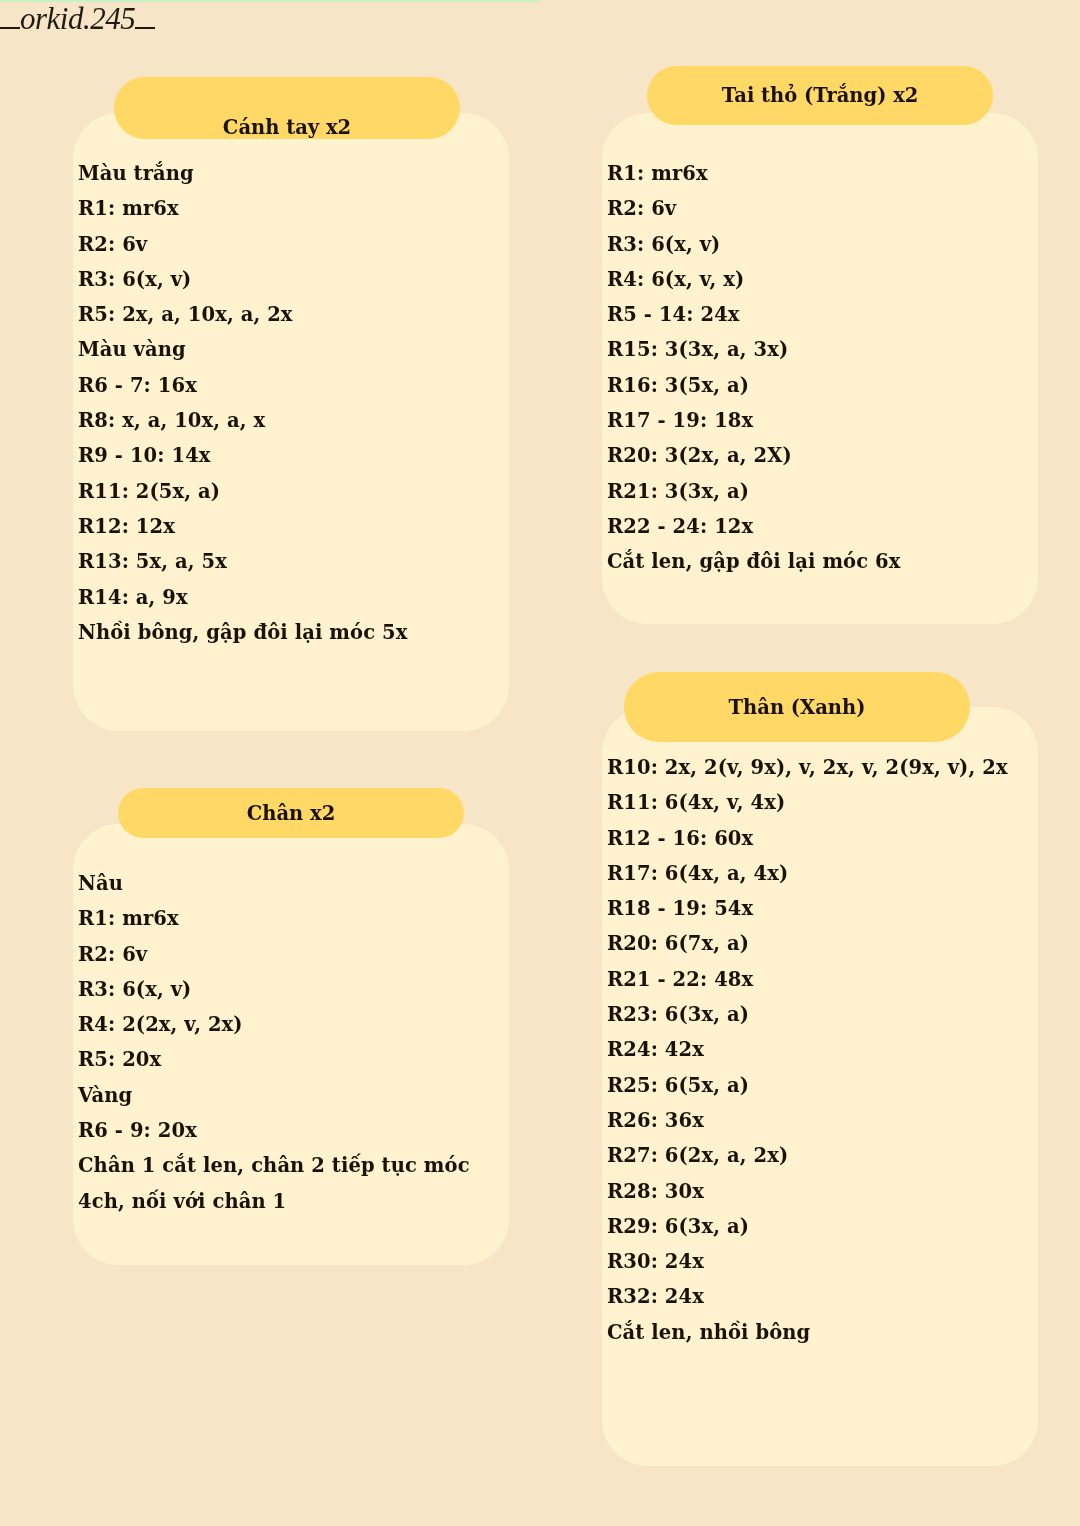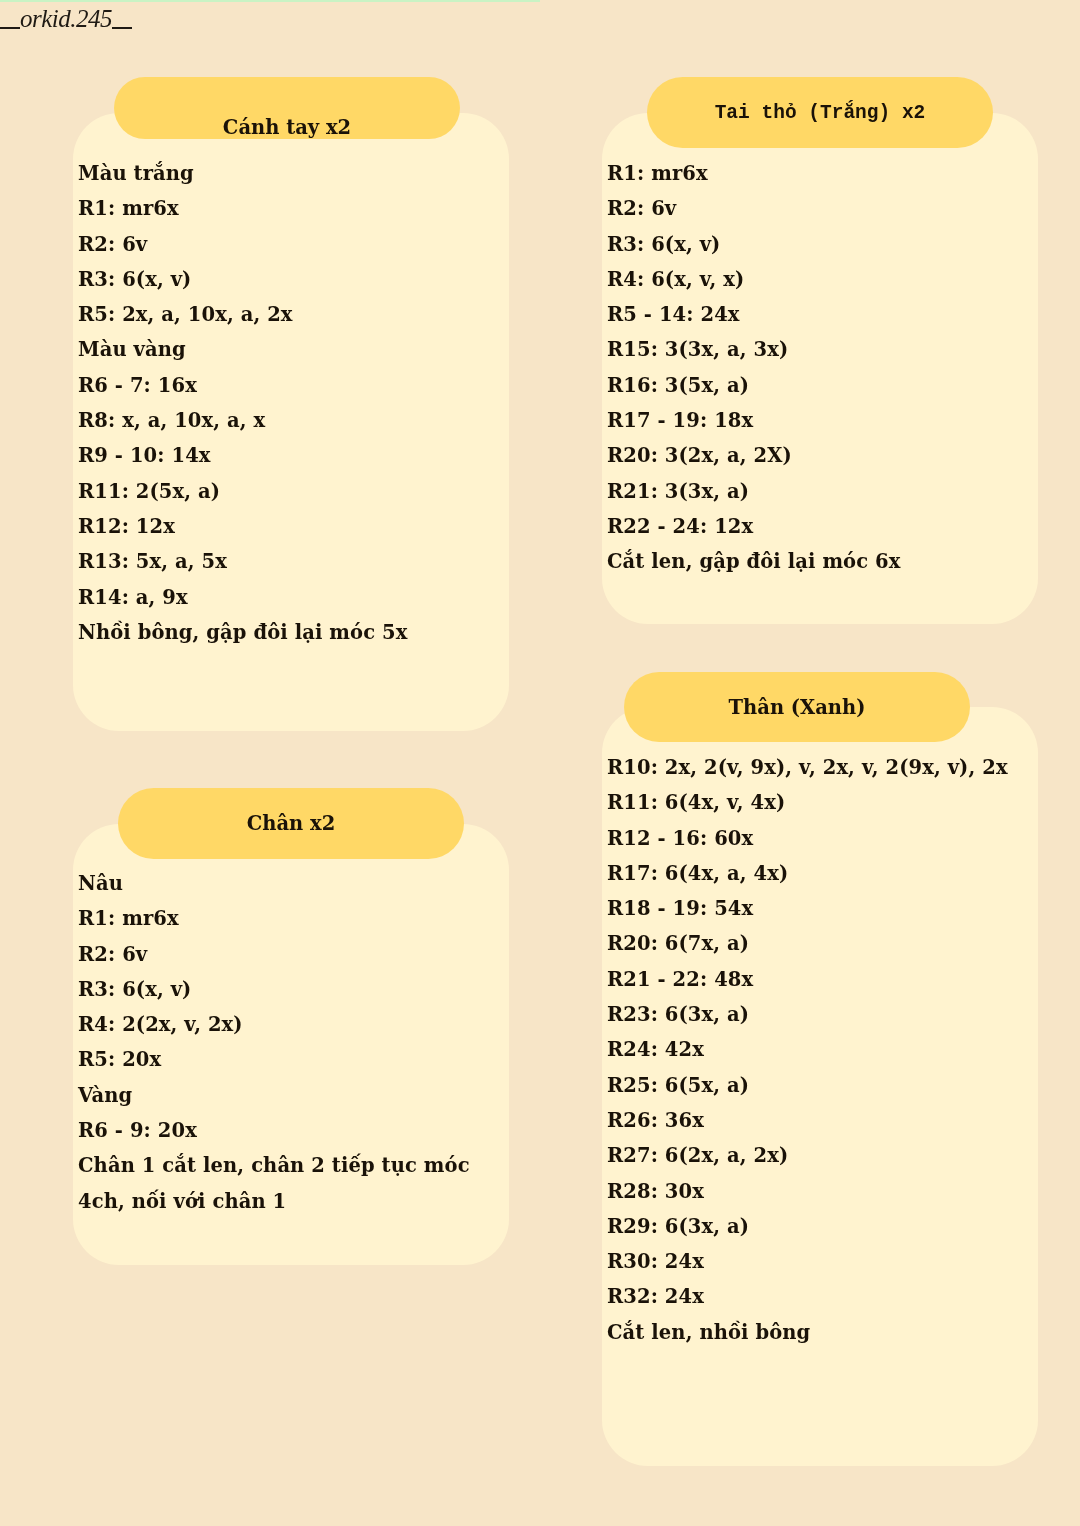--- a/index.html
+++ b/index.html
@@ -12,21 +12,21 @@
     color: #1a1208;
   }
   .top-strip {
     position: absolute; left: 0; top: 0; width: 540px; height: 2px;
     background: #c9f3c4;
   }
   .watermark {
     position: absolute; left: 0; top: 2px; height: 34px;
     font-family: "Liberation Serif", "DejaVu Serif", serif;
     font-style: italic;
-    font-size: 25px;
+    font-size: 31px;
     color: #1f1a14;
     white-space: nowrap;
     letter-spacing: -0.5px;
     display: flex; align-items: center;
   }
   .watermark .dash {
     display: inline-block; width: 20px; height: 1.5px; background: #1f1a14;
     margin-top: 18px;
   }
   .card {
@@ -84,40 +84,40 @@
     <li>R11: 2(5x, a)</li>
     <li>R12: 12x</li>
     <li>R13: 5x, a, 5x</li>
     <li>R14: a, 9x</li>
     <li>Nhồi bông, gập đôi lại móc 5x</li>
   </ul>
 </div>
 
 <div>
   <div class="card" style="left:73px; top:824px; width:436px; height:441px;"></div>
-  <div class="pill" style="left:118px; top:788px; width:346px; height:71px;">
+  <div class="pill" style="left:118px; top:788px; width:346px; height:50px;">
     <span>Chân x2</span>
   </div>
   <ul class="lines" style="left:78px; top:866px;">
     <li>Nâu</li>
     <li>R1: mr6x</li>
     <li>R2: 6v</li>
     <li>R3: 6(x, v)</li>
     <li>R4: 2(2x, v, 2x)</li>
     <li>R5: 20x</li>
     <li>Vàng</li>
     <li>R6 - 9: 20x</li>
     <li>Chân 1 cắt len, chân 2 tiếp tục móc</li>
     <li>4ch, nối với chân 1</li>
   </ul>
 </div>
 
 <div>
   <div class="card" style="left:602px; top:113px; width:436px; height:511px;"></div>
-  <div class="pill" style="left:647px; top:77px; width:346px; height:71px;font-family:Liberation Mono, monospace;">
+  <div class="pill" style="left:647px; top:66px; width:346px; height:59px;">
     <span>Tai thỏ (Trắng) x2</span>
   </div>
   <ul class="lines" style="left:607px; top:156px;">
     <li>R1: mr6x</li>
     <li>R2: 6v</li>
     <li>R3: 6(x, v)</li>
     <li>R4: 6(x, v, x)</li>
     <li>R5 - 14: 24x</li>
     <li>R15: 3(3x, a, 3x)</li>
     <li>R16: 3(5x, a)</li>

